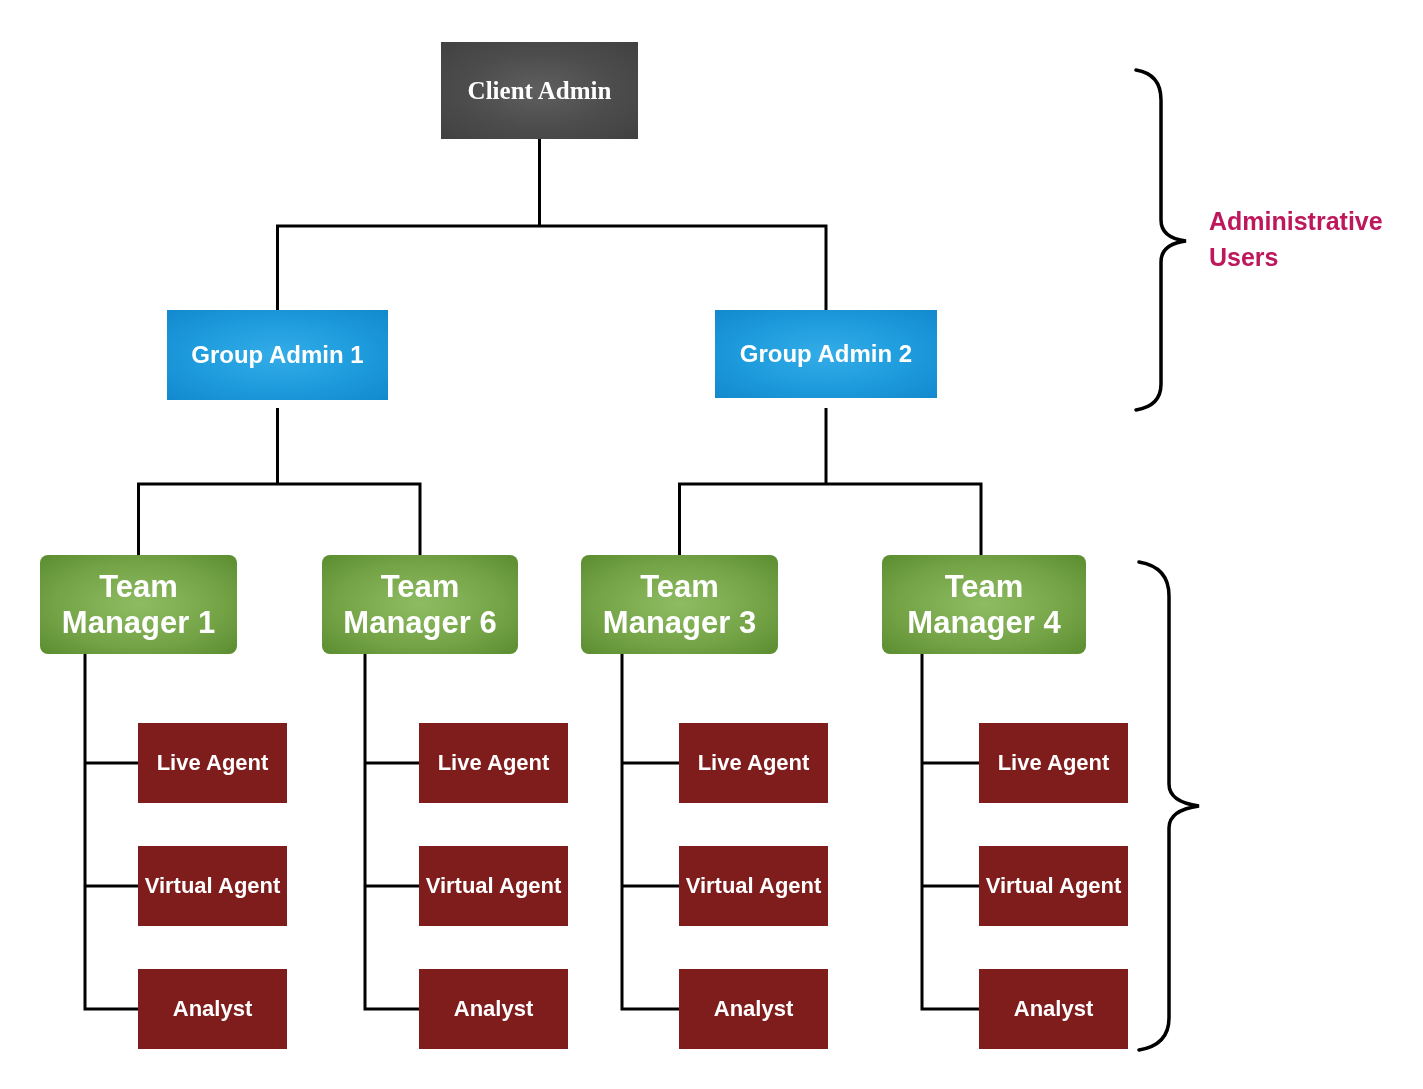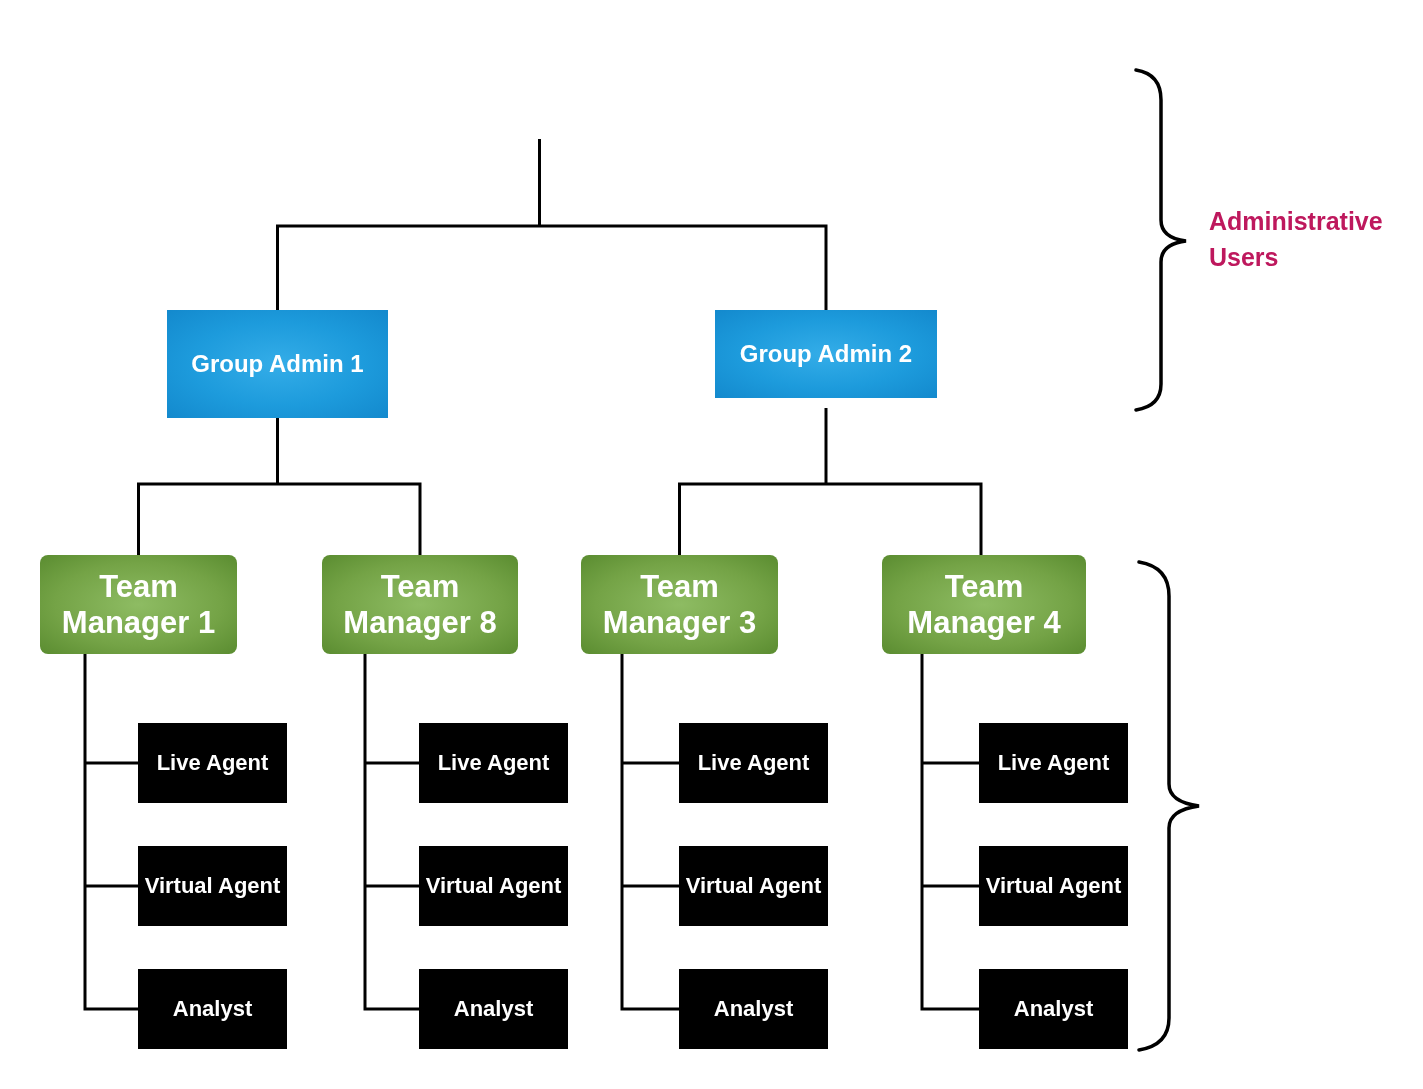--- a/index.html
+++ b/index.html
@@ -40,21 +40,21 @@
   .node-admin {
     background: radial-gradient(ellipse at center, #34ade8 0%, #1d9bdc 55%, #1389cd 100%);
     font-size: 24px;
   }
   .node-manager {
     background: radial-gradient(ellipse at center, #8ebc63 0%, #74a346 60%, #5a8c30 100%);
     font-size: 31px;
     border-radius: 8px;
   }
   .node-agent {
-    background: #000000;
+    background: #7f1d1d;
     font-size: 22px;
   }
   .annotation {
     position: absolute;
     color: #be185d;
     font-weight: bold;
     font-family: "Liberation Sans", sans-serif;
     font-size: 25px;
     line-height: 36px;
     white-space: nowrap;
@@ -82,33 +82,36 @@
 
     <path d="M622,654 L622,1009 L679,1009 M622,763 L679,763 M622,886 L679,886" stroke="#000" stroke-width="3" fill="none"></path>
 
     <path d="M922,654 L922,1009 L979,1009 M922,763 L979,763 M922,886 L979,886" stroke="#000" stroke-width="3" fill="none"></path>
 
     <path d="M1136,70 Q1161,74 1161,100 L1161,220 Q1161,238 1186,241 Q1161,244 1161,262 L1161,384 Q1161,406 1136,410" stroke="#000" stroke-width="3.5" fill="none" stroke-linecap="round"></path>
 
     <path d="M1139,562 Q1169,567 1169,596 L1169,784 Q1169,802 1199,806 Q1169,810 1169,828 L1169,1018 Q1169,1045 1139,1050" stroke="#000" stroke-width="3.5" fill="none" stroke-linecap="round"></path>
   </svg>
 
+  <div class="node node-root" style="left:441px;top:42px;width:197px;height:97px">
+    <span>Client Admin</span>
+  </div>
 
-  <div class="node node-admin" style="left:167px;top:310px;width:221px;height:108px">
+  <div class="node node-admin" style="left:167px;top:310px;width:221px;height:90px">
     <span>Group Admin 1</span>
   </div>
   <div class="node node-admin" style="left:715px;top:310px;width:222px;height:88px">
     <span>Group Admin 2</span>
   </div>
 
   <div class="node node-manager" style="left:40px;top:555px;width:197px;height:99px">
     <span>Team Manager 1</span>
   </div>
   <div class="node node-manager" style="left:322px;top:555px;width:196px;height:99px">
-    <span>Team Manager 8</span>
+    <span>Team Manager 6</span>
   </div>
   <div class="node node-manager" style="left:581px;top:555px;width:197px;height:99px">
     <span>Team Manager 3</span>
   </div>
   <div class="node node-manager" style="left:882px;top:555px;width:204px;height:99px">
     <span>Team Manager 4</span>
   </div>
 
   <div class="node node-agent" style="left:138px;top:723px;width:149px;height:80px">
     <span>Live Agent</span>

